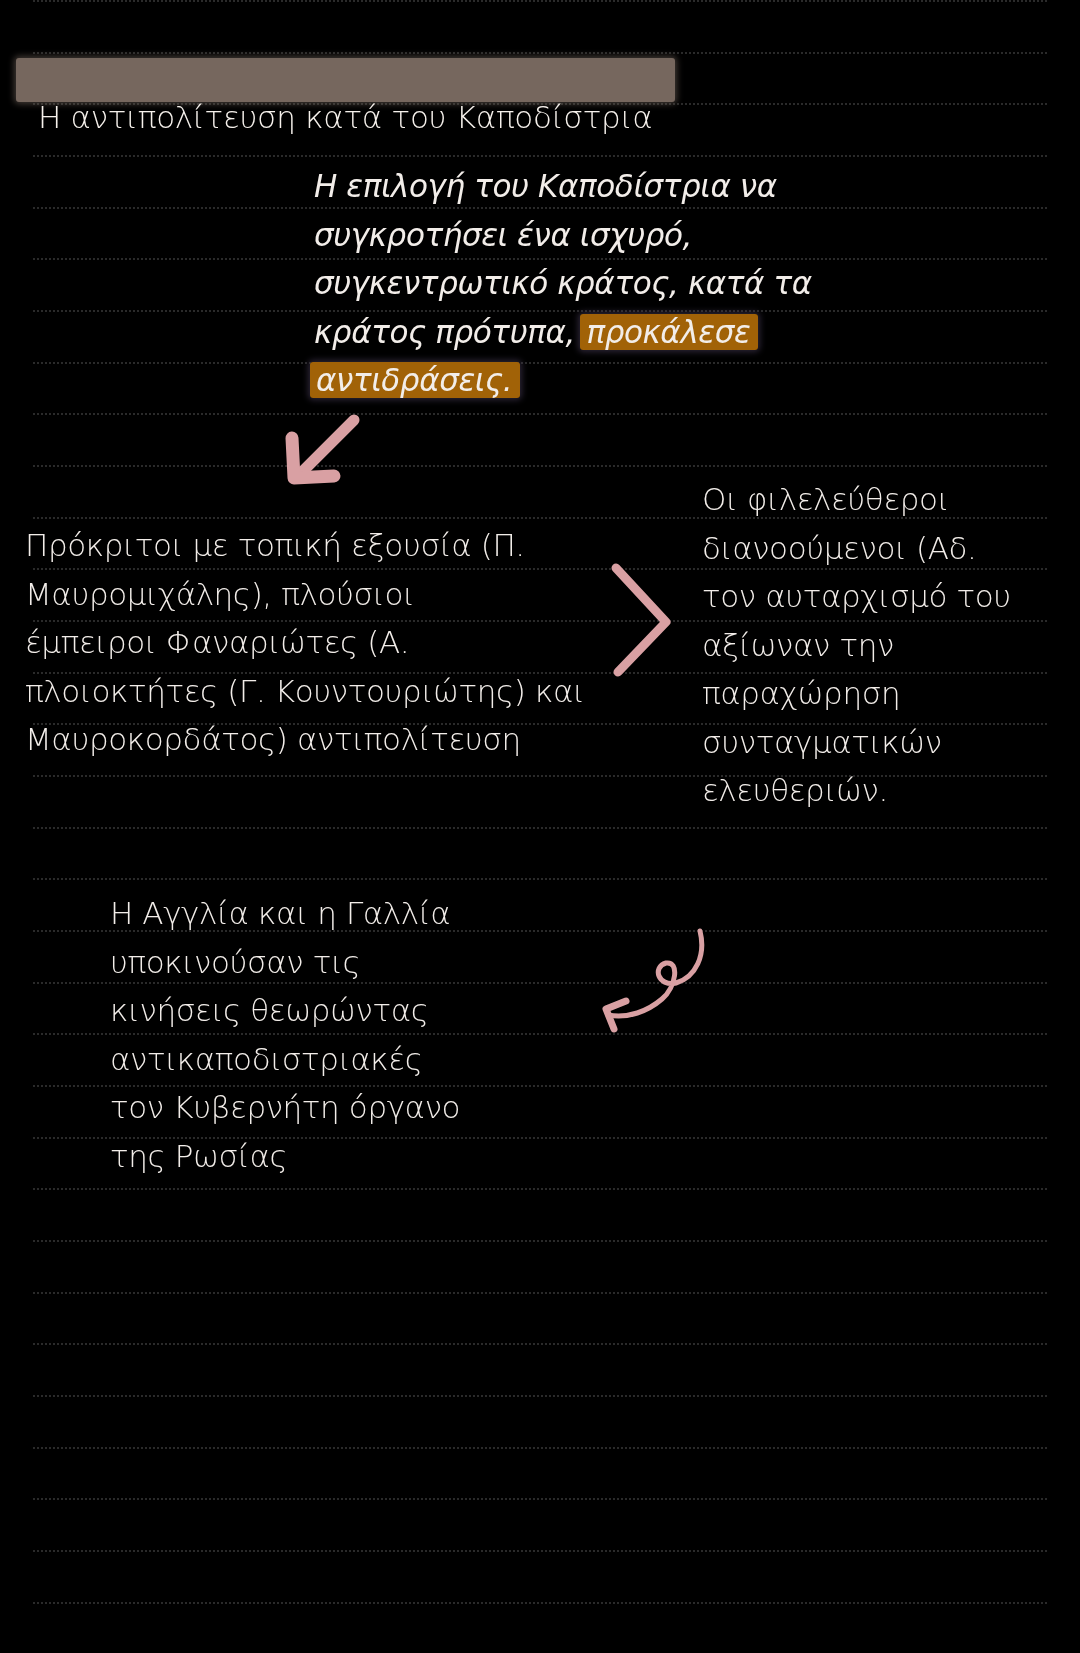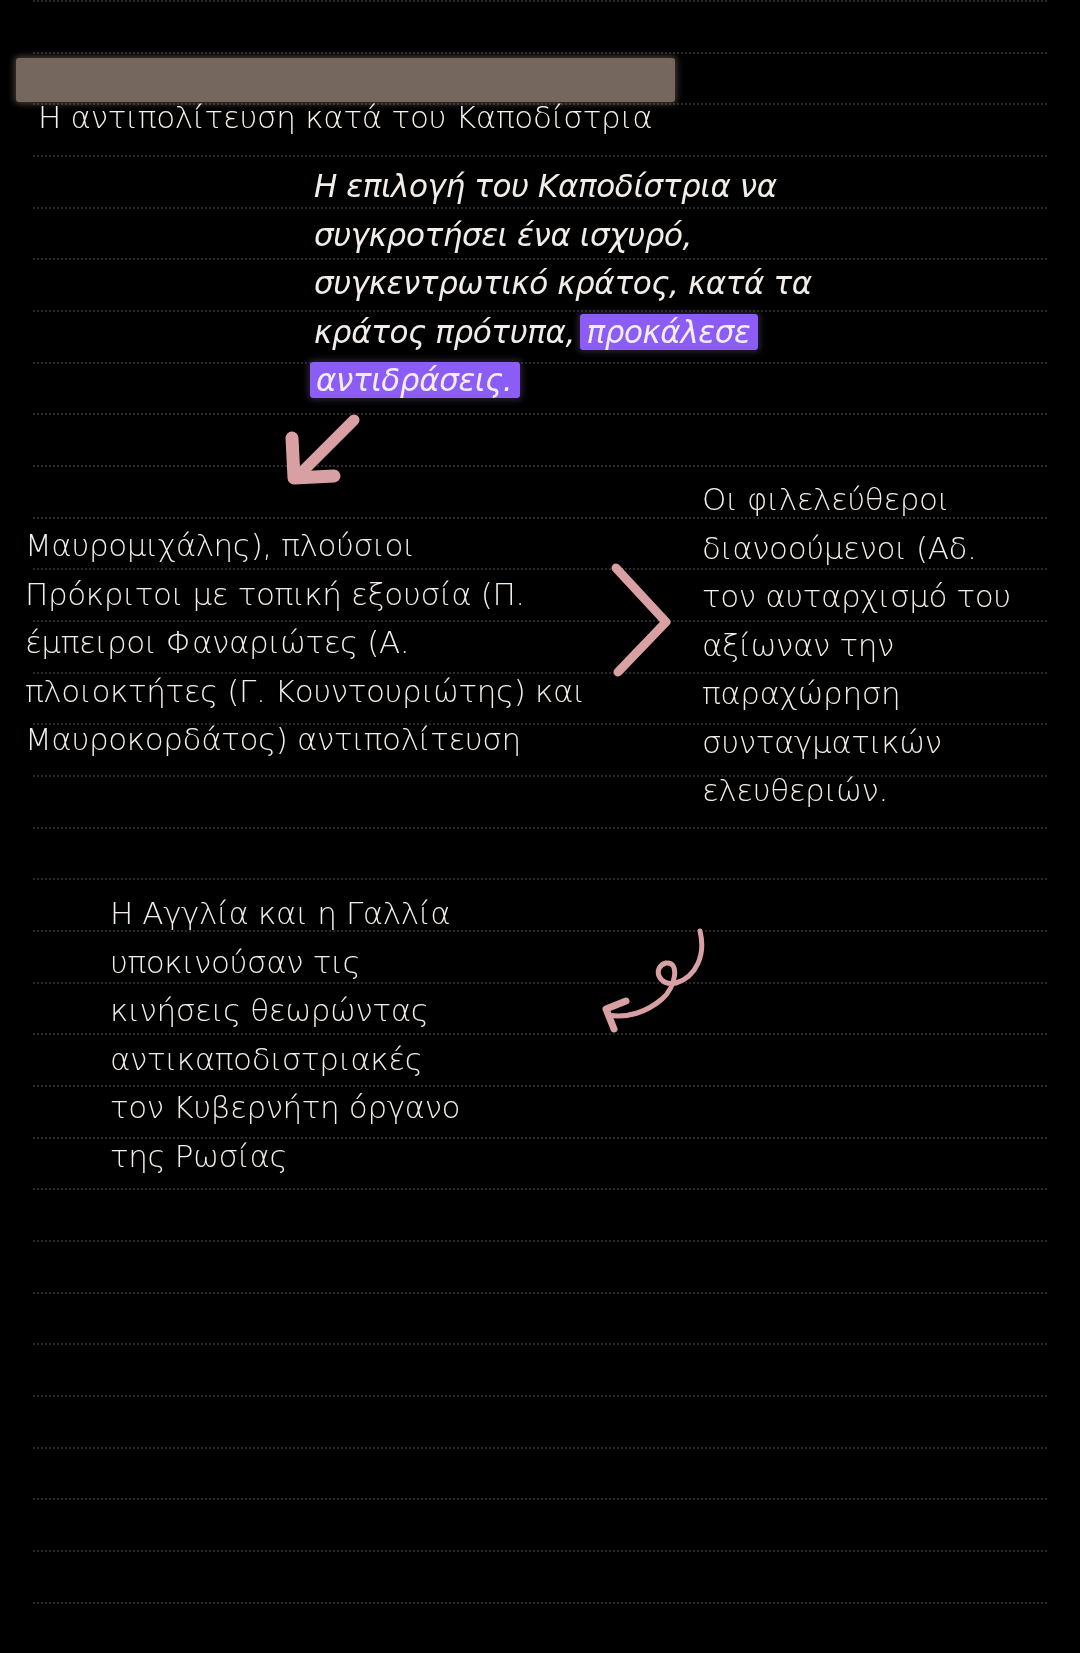--- a/index.html
+++ b/index.html
@@ -13,21 +13,21 @@
     position:absolute; left:16px; top:58px; width:659px; height:44px;
     background:#76675e; border-radius:3px; box-shadow:0 0 6px 2px rgba(118,103,94,0.55);
   }
   .title-text {
     position:absolute; left:38px; top:59px; font-size:31px; line-height:42px; letter-spacing:-0.3px;
     color:#f6f1ec; font-weight:200; white-space:nowrap;margin-top:37px;
   }
   .block { position:absolute; font-size:31px; line-height:48.5px; letter-spacing:-0.4px; font-weight:200; color:#f2ede9; }
   .block .line { display:block; white-space:nowrap; }
   .hl {
-    background:#8b5cf6; box-shadow:0 0 6px 2px rgba(74,61,90,0.6); border-radius:3px; padding:0 8px 0 6px; margin-left:-4px;
+    background:#a16207; box-shadow:0 0 6px 2px rgba(74,61,90,0.6); border-radius:3px; padding:0 8px 0 6px; margin-left:-4px;
   }
   .arrow { position:absolute; }
 </style>
 </head>
 <body>
 
 <div class="rules">
   <div class="rule" style="top:0px"></div>
   <div class="rule" style="top:52px"></div>
   <div class="rule" style="top:103px"></div>
@@ -72,22 +72,22 @@
   <span class="line"><span>κράτος πρότυπα,</span> <span class="hl">προκάλεσε</span></span>
   <span class="line"><span class="hl">αντιδράσεις.</span></span>
 </div>
 
 <svg class="arrow" style="left:282px; top:412px;" width="80" height="80" viewBox="0 0 80 80">
   <path d="M72 8 L18 62" stroke="#d9a0a3" stroke-width="11" stroke-linecap="round" fill="none"></path>
   <path d="M10 26 L12 66 L52 64" stroke="#d9a0a3" stroke-width="13" stroke-linecap="round" stroke-linejoin="round" fill="none"></path>
 </svg>
 
 <div class="block" style="left:25px; top:521px;">
+  <span class="line">Πρόκριτοι με τοπική εξουσία (Π.</span>
   <span class="line">Μαυρομιχάλης), πλούσιοι</span>
-  <span class="line">Πρόκριτοι με τοπική εξουσία (Π.</span>
   <span class="line">έμπειροι Φαναριώτες (Α.</span>
   <span class="line">πλοιοκτήτες (Γ. Κουντουριώτης) και</span>
   <span class="line">Μαυροκορδάτος) αντιπολίτευση</span>
 </div>
 
 <svg class="arrow" style="left:608px; top:560px;" width="70" height="120" viewBox="0 0 70 120">
   <path d="M8 8 L58 62 L10 112" stroke="#d9a0a3" stroke-width="9" stroke-linecap="round" stroke-linejoin="round" fill="none"></path>
 </svg>
 
 <div class="block" style="left:702px; top:475px;">

